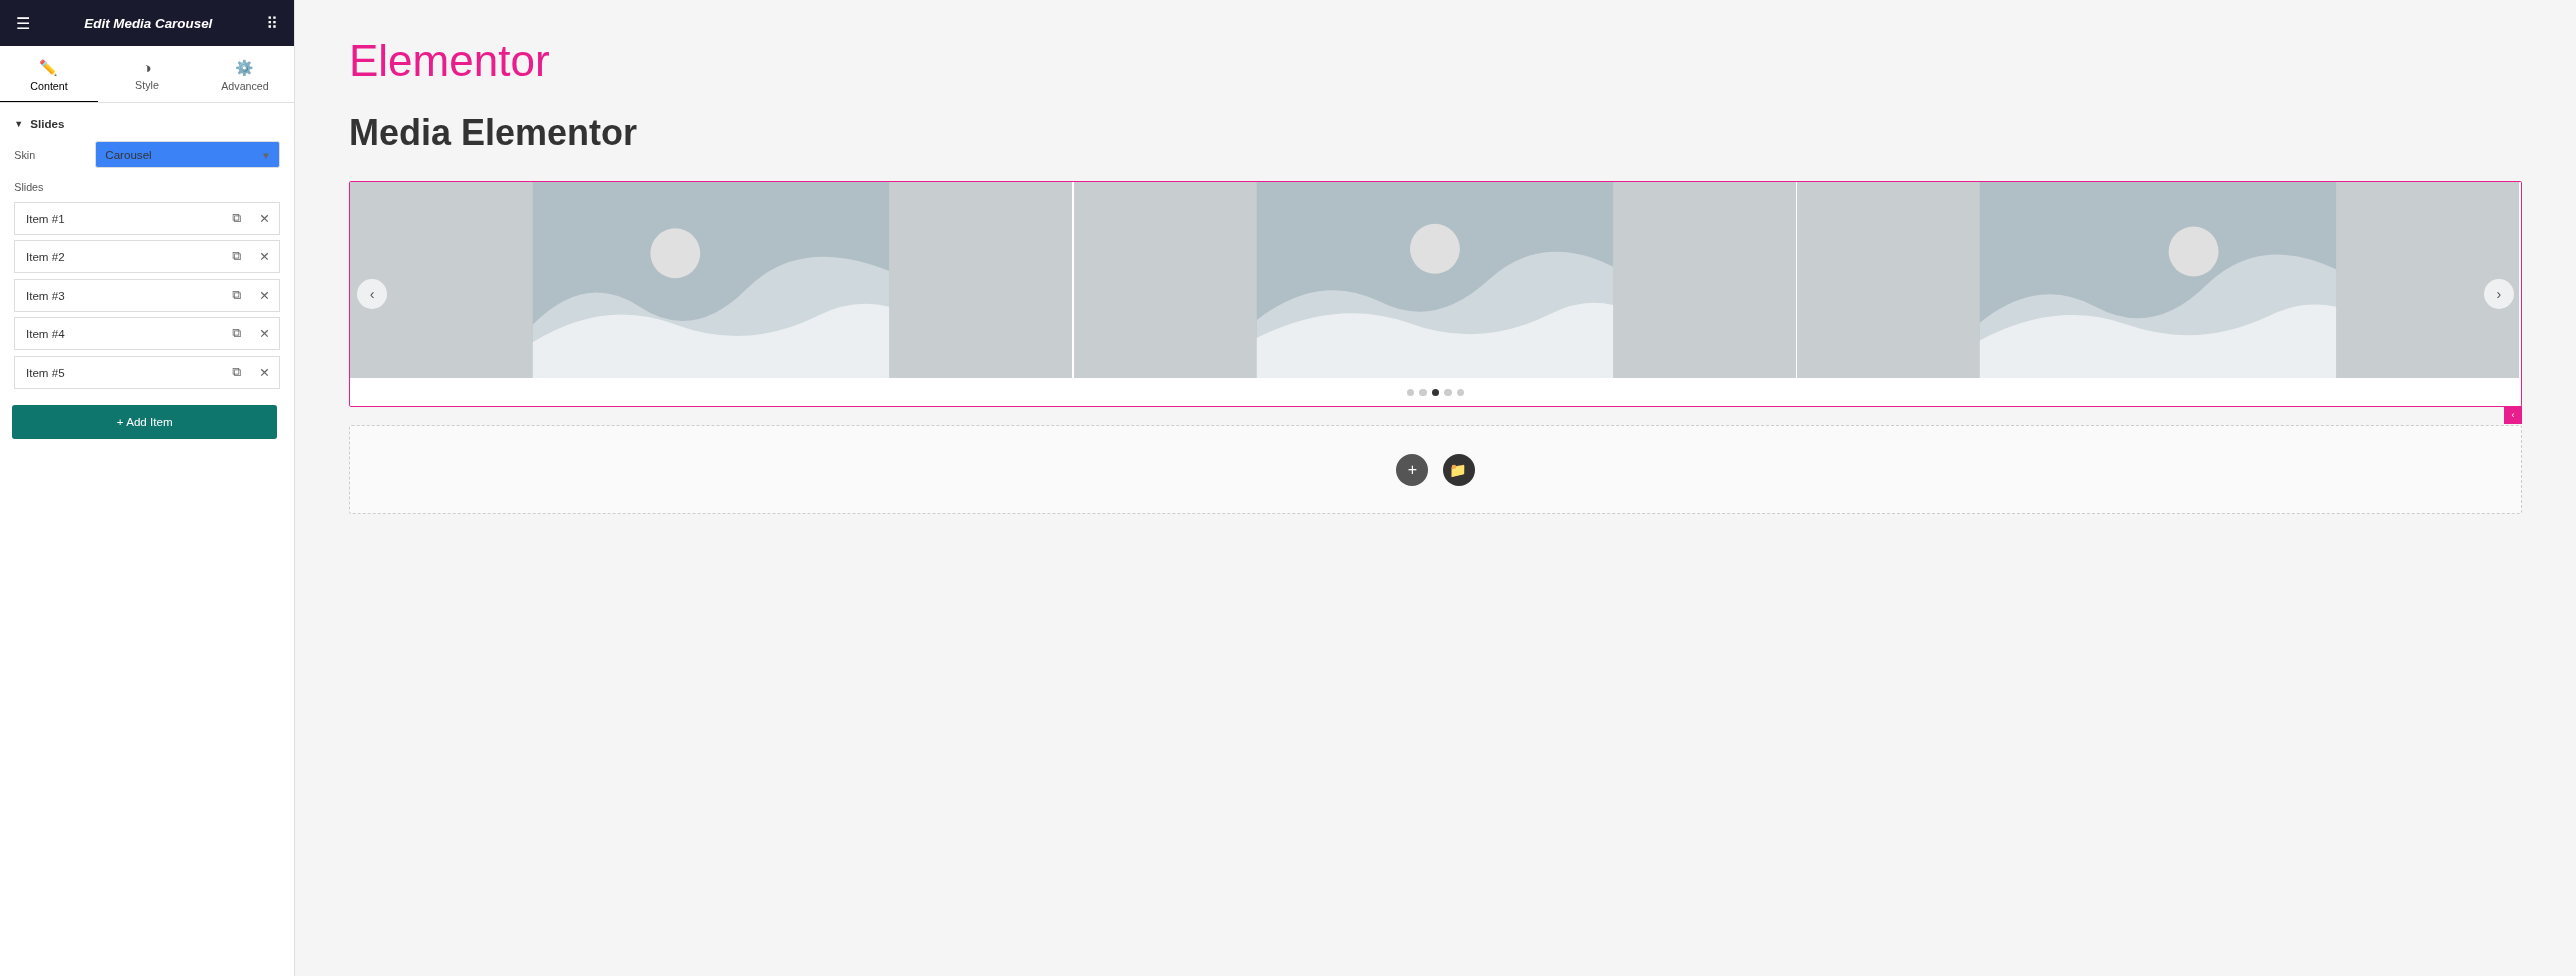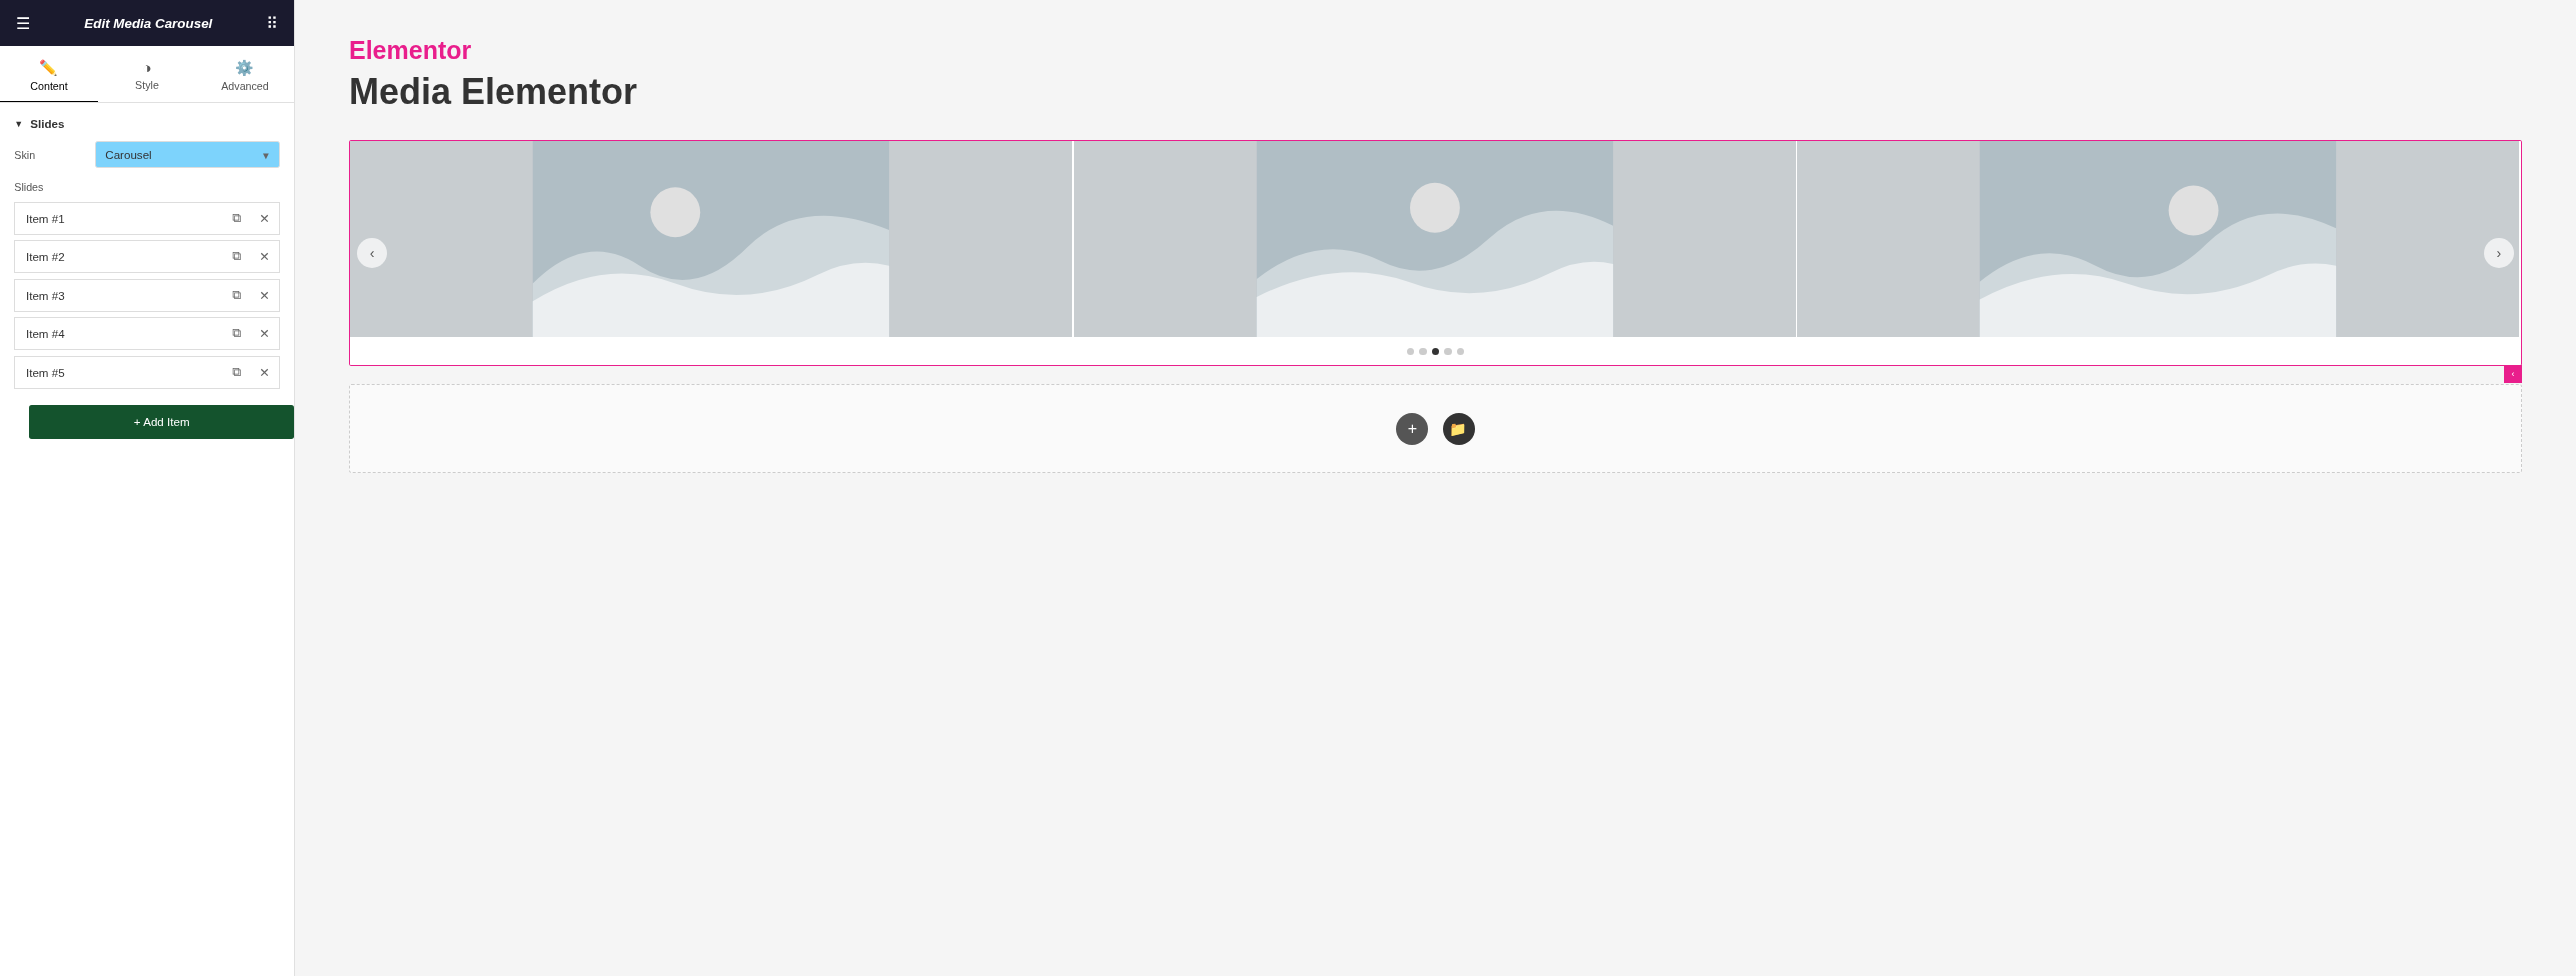--- a/index.html
+++ b/index.html
@@ -108,21 +108,21 @@
     }
 
     .select-wrapper select {
       width: 100%;
       appearance: none;
       border: 0.9px solid #ddd;
       border-radius: 2.7px;
       padding: 6.2px 27px 6.2px 9px;
       font-size: 11.6px;
       color: #333;
-      background: #7dd3fc;
+      background: #3b82f6;
       cursor: pointer;
     }
 
     .select-arrow {
       position: absolute;
       right: 9px;
       top: 50%;
       transform: translateY(-50%);
       pointer-events: none;
       font-size: 9.8px;
@@ -170,22 +170,22 @@
       cursor: pointer;
       padding: 7.1px 9px;
       color: #666;
       font-size: 12.5px;
       display: flex;
       align-items: center;
     }
 
     
     #add-item-btn {
-      margin: 16px 29px 0;
-      background: #14532d;
+      margin: 16px 12px 0;
+      background: #0f766e;
       color: #fff;
       border: none;
       border-radius: 2.7px;
       padding: 10.7px 18px;
       font-size: 11.6px;
       font-weight: 500;
       cursor: pointer;
       display: flex;
       align-items: center;
       gap: 5.4px;
@@ -195,24 +195,24 @@
 
     
     #main {
       flex: 1;
       overflow-y: auto;
       background: #f5f5f5;
       padding: 36px 54px;
     }
 
     .elementor-brand {
-      font-size: 25px;
-      font-weight: 700;
+      font-size: 44px;
+      font-weight: 400;
       color: #e91e8c;
-      margin-bottom: 6px;
+      margin-bottom: 26px;
       text-align: left;
     }
 
     .page-title {
       font-size: 36px;
       font-weight: 600;
       color: #333;
       margin-bottom: 27px;
     }
 

